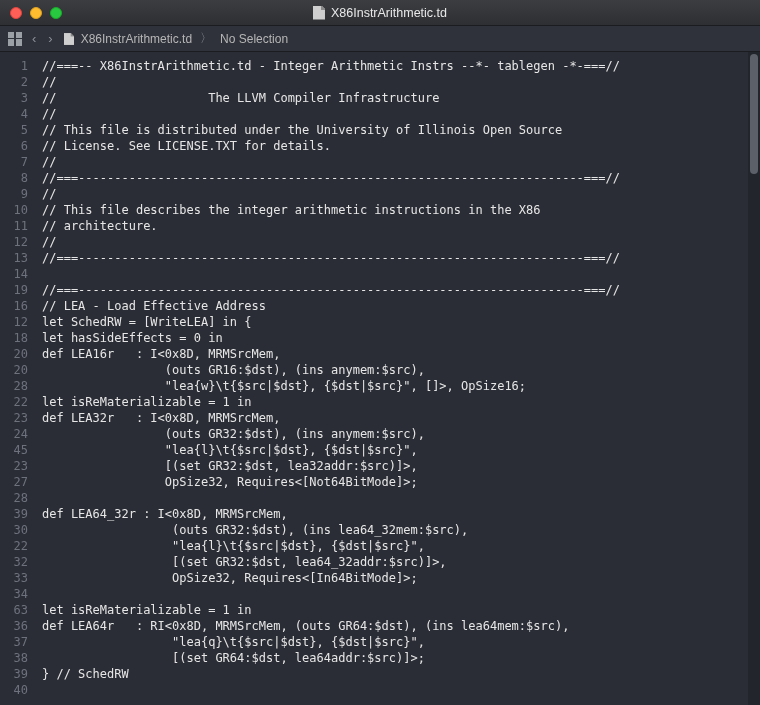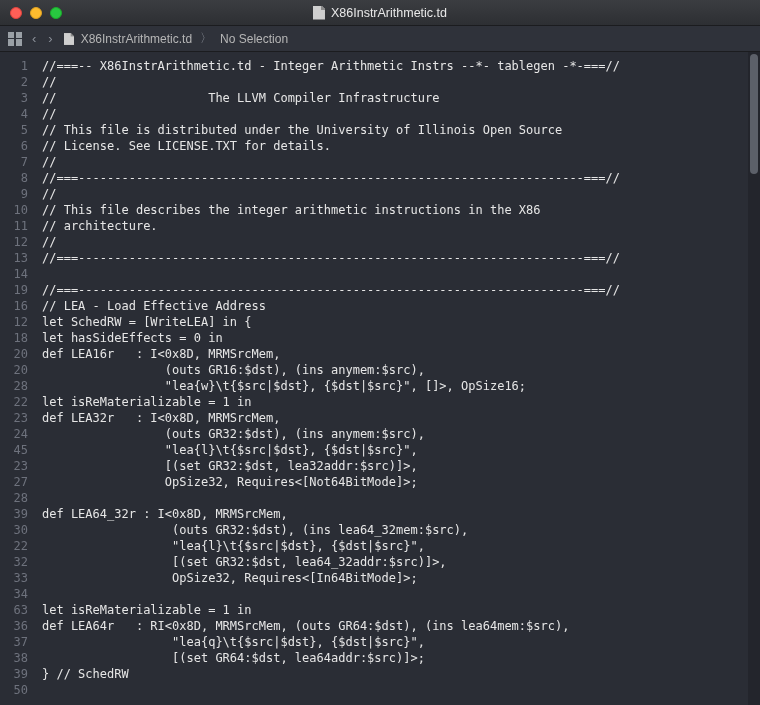--- a/index.html
+++ b/index.html
@@ -141,19 +141,19 @@
       <div class="line">30</div>
       <div class="line">22</div>
       <div class="line">32</div>
       <div class="line">33</div>
       <div class="line">34</div>
       <div class="line">63</div>
       <div class="line">36</div>
       <div class="line">37</div>
       <div class="line">38</div>
       <div class="line">39</div>
-      <div class="line">50</div>
+      <div class="line">40</div>
     </div>
   <div class="code" id="code"><div class="line">//===-- X86InstrArithmetic.td - Integer Arithmetic Instrs --*- tablegen -*-===//</div><div class="line">//</div><div class="line">//                     The LLVM Compiler Infrastructure</div><div class="line">//</div><div class="line">// This file is distributed under the University of Illinois Open Source</div><div class="line">// License. See LICENSE.TXT for details.</div><div class="line">//</div><div class="line">//===----------------------------------------------------------------------===//</div><div class="line">//</div><div class="line">// This file describes the integer arithmetic instructions in the X86</div><div class="line">// architecture.</div><div class="line">//</div><div class="line">//===----------------------------------------------------------------------===//</div><div class="line"></div><div class="line">//===----------------------------------------------------------------------===//</div><div class="line">// LEA - Load Effective Address</div><div class="line">let SchedRW = [WriteLEA] in {</div><div class="line">let hasSideEffects = 0 in</div><div class="line">def LEA16r   : I&lt;0x8D, MRMSrcMem,</div><div class="line">                 (outs GR16:$dst), (ins anymem:$src),</div><div class="line">                 "lea{w}\t{$src|$dst}, {$dst|$src}", []&gt;, OpSize16;</div><div class="line">let isReMaterializable = 1 in</div><div class="line">def LEA32r   : I&lt;0x8D, MRMSrcMem,</div><div class="line">                 (outs GR32:$dst), (ins anymem:$src),</div><div class="line">                 "lea{l}\t{$src|$dst}, {$dst|$src}",</div><div class="line">                 [(set GR32:$dst, lea32addr:$src)]&gt;,</div><div class="line">                 OpSize32, Requires&lt;[Not64BitMode]&gt;;</div><div class="line"></div><div class="line">def LEA64_32r : I&lt;0x8D, MRMSrcMem,</div><div class="line">                  (outs GR32:$dst), (ins lea64_32mem:$src),</div><div class="line">                  "lea{l}\t{$src|$dst}, {$dst|$src}",</div><div class="line">                  [(set GR32:$dst, lea64_32addr:$src)]&gt;,</div><div class="line">                  OpSize32, Requires&lt;[In64BitMode]&gt;;</div><div class="line"></div><div class="line">let isReMaterializable = 1 in</div><div class="line">def LEA64r   : RI&lt;0x8D, MRMSrcMem, (outs GR64:$dst), (ins lea64mem:$src),</div><div class="line">                  "lea{q}\t{$src|$dst}, {$dst|$src}",</div><div class="line">                  [(set GR64:$dst, lea64addr:$src)]&gt;;</div><div class="line">} // SchedRW</div><div class="line"></div></div>
   <div class="scrolltrack">
     <div class="scrollbar"></div>
   </div>
 </div>
 
 </body></html>

